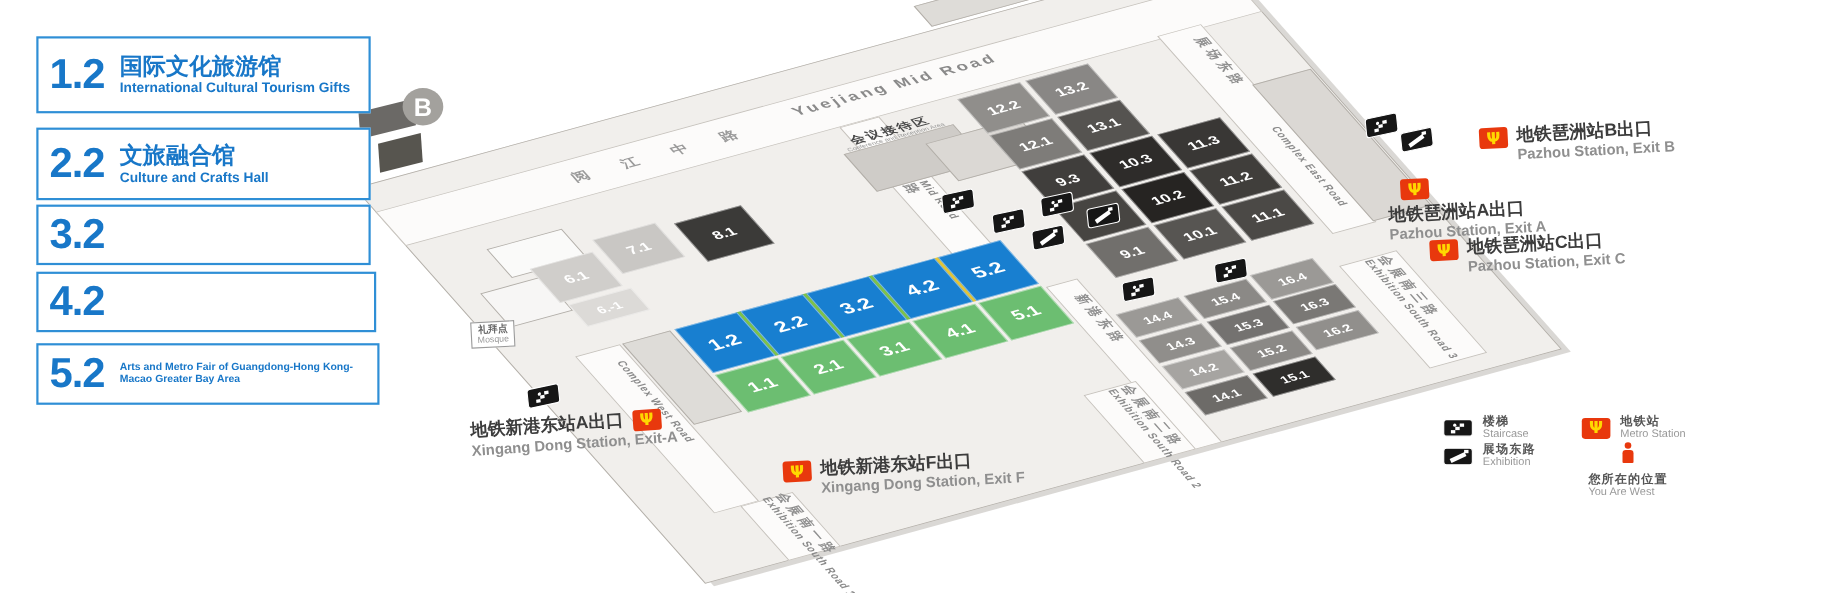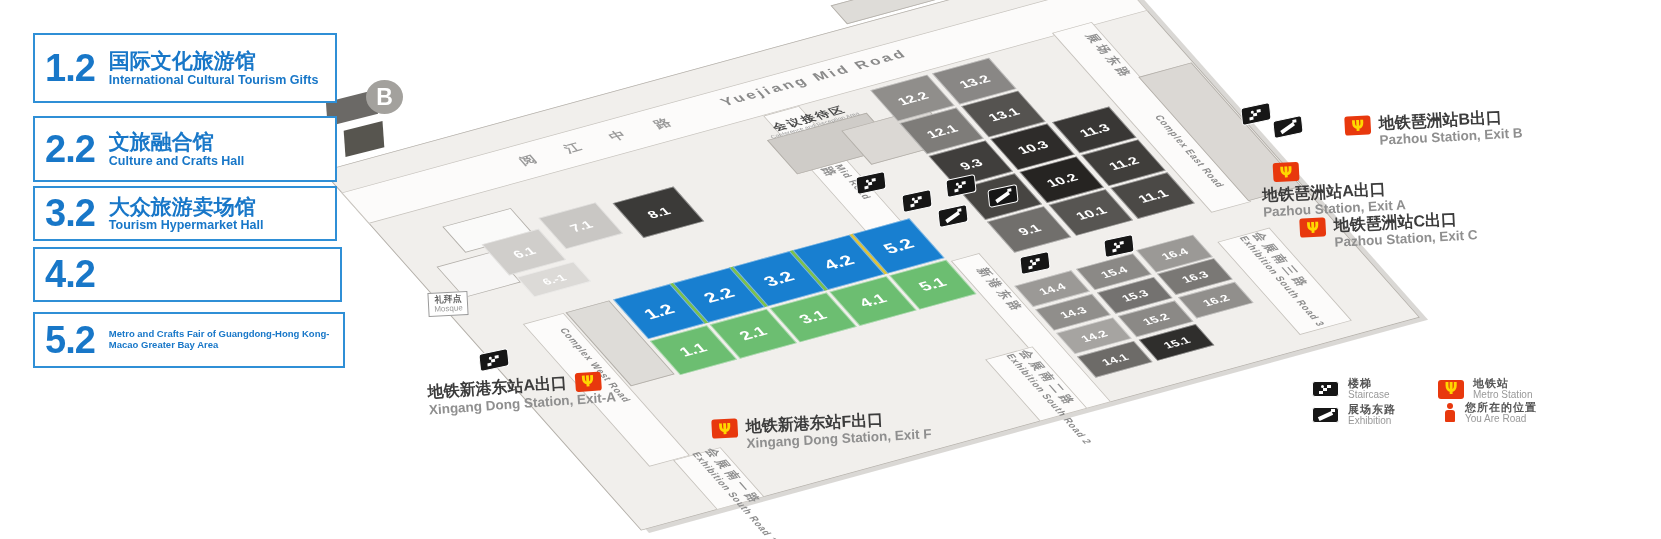--- a/index.html
+++ b/index.html
@@ -406,34 +406,30 @@
   </div>
   <div class="legend-panel lp2">
     <span class="lp-code">2.2</span>
     <span class="lp-text">
       <span class="lp-zh">文旅融合馆</span>
       <span class="lp-en">Culture and Crafts Hall</span>
     </span>
   </div>
   <div class="legend-panel lp3">
     <span class="lp-code">3.2</span>
-    <span class="lp-text">
-      <span class="lp-zh">大众旅游卖场馆</span>
-      <span class="lp-en">Tourism Hypermarket Hall</span>
-    </span>
   </div>
   <div class="legend-panel lp4">
     <span class="lp-code">4.2</span>
     <span class="lp-text">
     </span>
   </div>
   <div class="legend-panel lp5">
     <span class="lp-code">5.2</span>
     <span class="lp-text">
-      <span class="lp-en">Metro and Crafts Fair of Guangdong-Hong Kong-Macao Greater Bay Area</span>
+      <span class="lp-en">Arts and Metro Fair of Guangdong-Hong Kong-Macao Greater Bay Area</span>
     </span>
   </div>
 
   <div class="key-item" style="left:1312px;top:378px;">
     <span class="badge key-badge">
         <i data-glyph="staircase"></i>
       </span>
     <span class="txt">
       <span class="zh">楼梯</span>
       <span class="en">Staircase</span>
@@ -448,21 +444,21 @@
       <span class="en">Exhibition</span>
     </span>
   </div>
   <div class="key-item" style="left:1438px;top:378px;">
     <span class="metro">Ψ</span>
     <span class="txt">
       <span class="zh">地铁站</span>
       <span class="en">Metro Station</span>
     </span>
   </div>
-  <div class="key-item" style="left:1444px;top:402px;">
+  <div class="key-item" style="left:1444px;top:402px;flex-direction:column;">
     <span class="person"></span>
     <span class="txt">
       <span class="zh">您所在的位置</span>
-      <span class="en">You Are Road</span>
+      <span class="en">You Are West</span>
     </span>
   </div>
 
 </div>
 
 </body></html>

